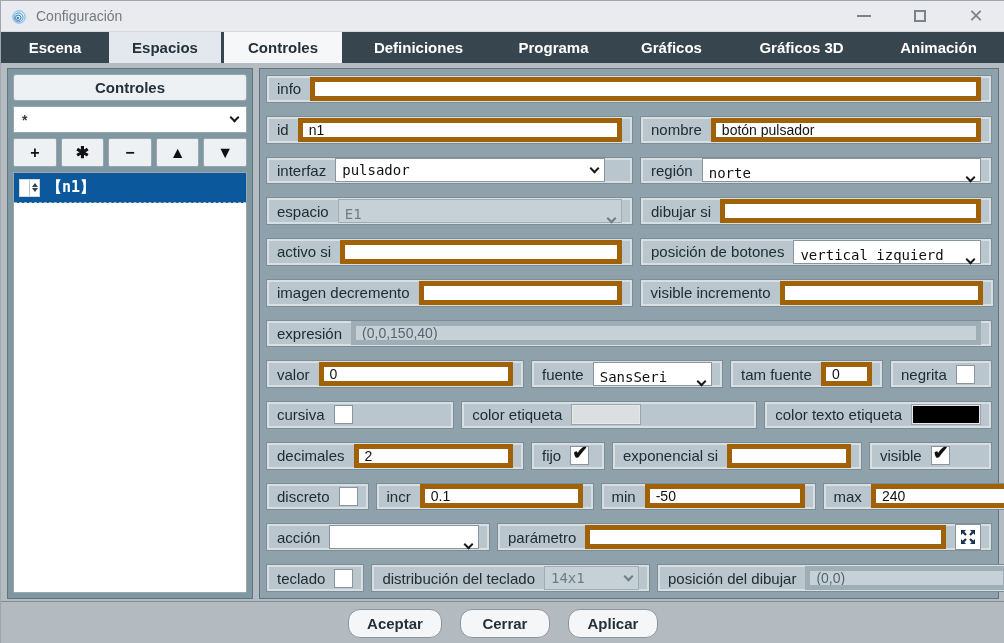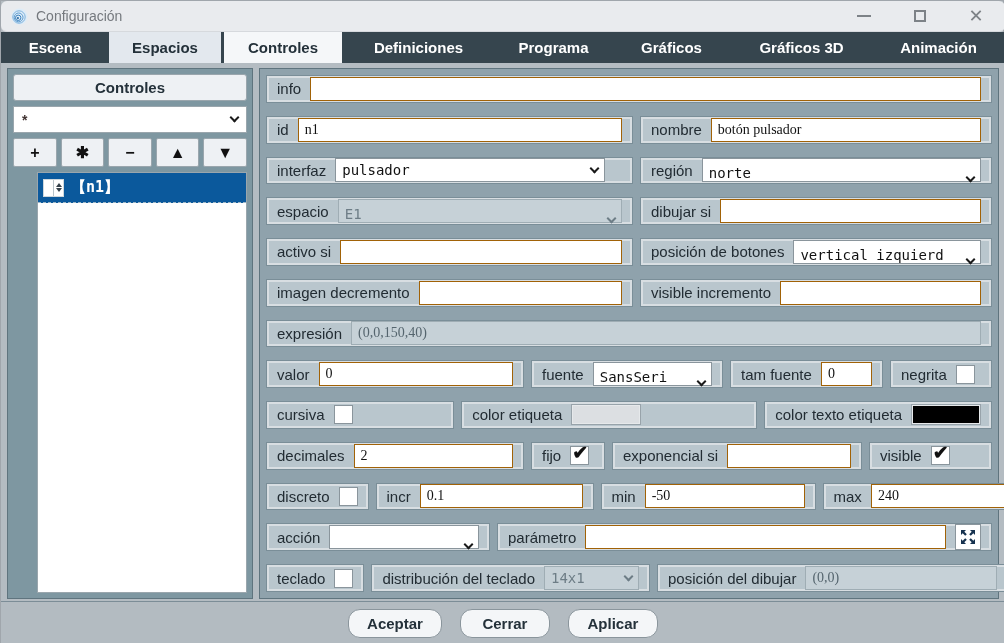--- a/index.html
+++ b/index.html
@@ -3,21 +3,21 @@
 <meta charset="utf-8">
 <style>
   * { margin:0; padding:0; box-sizing:border-box; }
   html,body { width:1004px; height:643px; overflow:hidden;
     font-family:"Liberation Sans", sans-serif; background:#b4bcc2; }
   .window { position:absolute; inset:0; border:1px solid #a0a6ac; }
 
   
   .titlebar { position:absolute; left:0; top:0; width:1004px; height:31px;
     background:#e9ebee; display:flex; align-items:center; padding:0 10px;
-    border-bottom:1px solid #d6d9dd;border-radius:6px; }
+    border-bottom:1px solid #d6d9dd; }
   .titlebar .title { color:#75797e; font-size:14px; margin-left:8px; }
   .win-controls { margin-left:auto; display:flex; align-items:center; gap:34px; padding-right:8px; }
   .wc { width:22px; height:22px; display:flex; align-items:center; justify-content:center; cursor:pointer; }
   .wc-min { width:14px; height:0; border-top:2px solid #7d8287; }
   .wc-max { width:12px; height:12px; border:2px solid #7d8287; }
   .wc-close { color:#7d8287; font-size:18px; line-height:1; }
 
   
   .tabbar { position:absolute; left:0; top:31px; width:1004px; height:31px;
     background:#36454e; display:flex; }
@@ -35,21 +35,21 @@
   .sb-header { height:27px; background:#eef1f4; border:1px solid #9aa6ad; border-radius:3px;
     display:flex; align-items:center; justify-content:center; font-size:15px; font-weight:bold;
     color:#24313a; margin-bottom:5px; }
   .sb-filter { height:27px; background:#ffffff; border:1px solid #9aa6ad; display:flex;
     align-items:center; padding:0 8px; margin-bottom:5px; cursor:pointer; }
   .sb-filter .val { font-size:14px; color:#423432; font-weight:bold; flex:1; }
   .sb-btnrow { display:flex; gap:4px; margin-bottom:5px; }
   .sb-btn { flex:1; height:29px; background:#eef1f4; border:1px solid #9aa6ad; border-radius:2px;
     display:flex; align-items:center; justify-content:center; font-size:16px; font-weight:bold;
     color:#111; cursor:pointer; }
-  .sb-list { flex:1; background:#ffffff; border:1px solid #9aa6ad; overflow:hidden;margin-left:24px; }
+  .sb-list { flex:1; background:#ffffff; border:1px solid #9aa6ad; overflow:hidden; }
   .sb-item { height:30px; background:#0b599c; display:flex; align-items:center; gap:7px;
     padding-left:5px; border-bottom:1px dashed #9db7c8; cursor:pointer; }
   .sb-item .label { color:#ffffff; font-weight:bold; font-size:15px;
     font-family:"DejaVu Sans Mono", monospace; }
   .spinbox-ic { width:21px; height:18px; background:#ffffff; border:1px solid #cfd8dd;
     display:flex; }
   .spinbox-ic .cell { flex:1; }
   .spinbox-ic .arrows { width:10px; border-left:1px solid #b9c4ca; display:flex;
     flex-direction:column; align-items:center; justify-content:center; gap:1px; }
   .tri-up { width:0; height:0; border-left:3px solid transparent; border-right:3px solid transparent;
@@ -58,22 +58,22 @@
     border-top:4px solid #35414a; }
 
   
   .formpanel { position:absolute; left:258px; top:5px; width:740px; height:531px;
     background:#8fa2ac; border:1px solid #5f747e; padding:6px; display:flex;
     flex-direction:column; gap:13px; }
   .row { display:flex; gap:7px; height:34px; }
   .group { background:#b9c6cd; border:1px solid #7a8e98; box-shadow:inset 0 0 0 2px #d8dee2;
     display:flex; align-items:center; gap:9px; padding:0 10px; }
   .lbl { font-size:15px; color:#222c33; white-space:nowrap; }
-  .ti { height:24px; border:1px solid #a16207; background:#ffffff; padding:0 6px;
-    font-family:Liberation Serif, serif; font-size:14px; color:#111; min-width:0; }
+  .ti { height:24px; border:5px solid #a16207; background:#ffffff; padding:0 6px;
+    font-family:Liberation Sans, sans-serif; font-size:14px; color:#111; min-width:0; }
   .ti.fill { flex:1; }
   .ti.ro { background:#c6d1d7; color:#55656e; border-color:#9fadb4; }
   .sel { height:24px; border:1px solid #8a959c; background:#ffffff; display:flex;
     align-items:center; padding:0 6px; gap:4px; cursor:pointer;
     font-family:"DejaVu Sans Mono", monospace; font-size:14px; color:#111; }
   .sel .v { flex:1; overflow:hidden; white-space:nowrap; }
   .sel.fill { flex:1;align-items:flex-end; }
   .sel.dis { background:#c6d1d7; color:#6d7d86; border-color:#9fadb4; cursor:default; }
   .chev { width:7px; height:7px; border-right:2px solid #1a1a1a; border-bottom:2px solid #1a1a1a;
     transform:rotate(45deg); margin-top:-4px; flex:none; }

